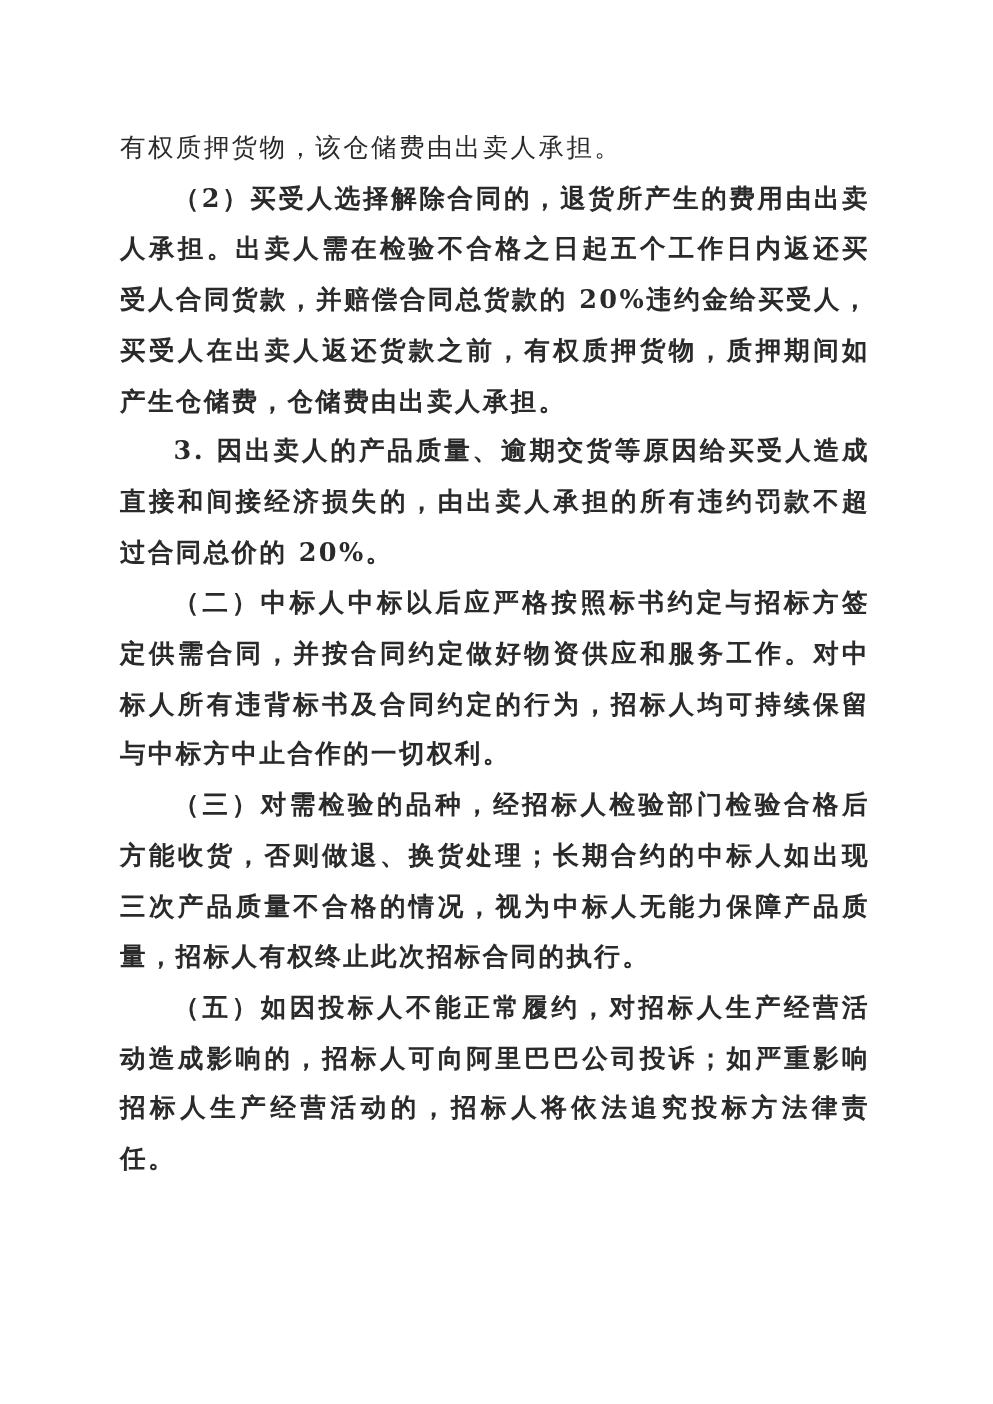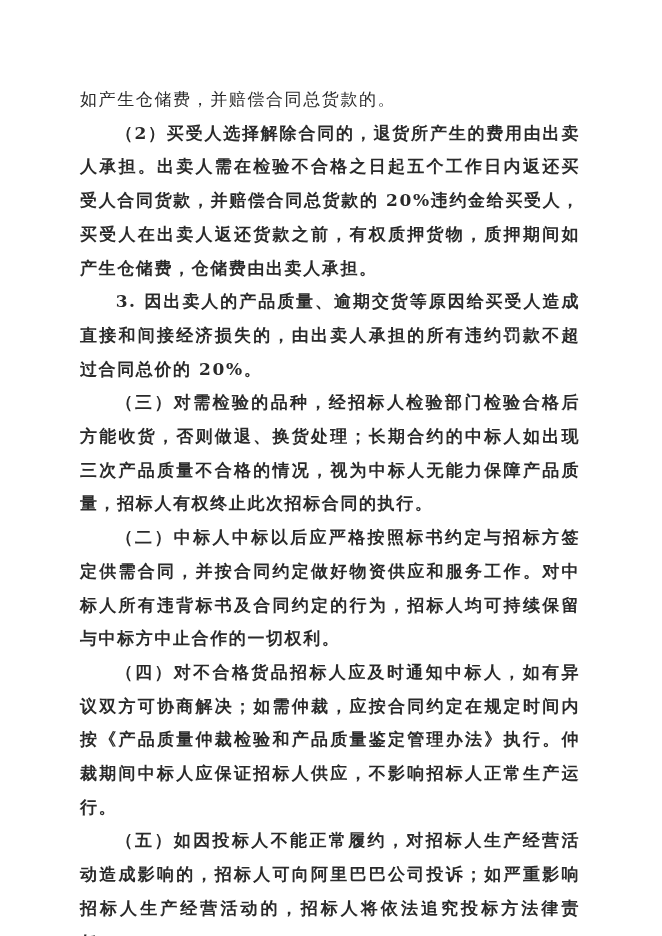--- a/index.html
+++ b/index.html
@@ -19,21 +19,20 @@
     text-align: justify;
     text-align-last: left;
     letter-spacing: 1.6px;
   }
   .para.indent { text-indent: 2.1em; font-weight: bold; }
 </style>
 </head>
 <body>
 
 <div class="page">
-  <p class="para">如产生仓储费，并赔偿合同总货款的。</p>
+  <p class="para">有权质押货物，该仓储费由出卖人承担。</p>
   <p class="para indent">（2）买受人选择解除合同的，退货所产生的费用由出卖人承担。出卖人需在检验不合格之日起五个工作日内返还买受人合同货款，并赔偿合同总货款的 20%违约金给买受人，买受人在出卖人返还货款之前，有权质押货物，质押期间如产生仓储费，仓储费由出卖人承担。</p>
   <p class="para indent">3. 因出卖人的产品质量、逾期交货等原因给买受人造成直接和间接经济损失的，由出卖人承担的所有违约罚款不超过合同总价的 20%。</p>
+  <p class="para indent">（二）中标人中标以后应严格按照标书约定与招标方签定供需合同，并按合同约定做好物资供应和服务工作。对中标人所有违背标书及合同约定的行为，招标人均可持续保留与中标方中止合作的一切权利。</p>
   <p class="para indent">（三）对需检验的品种，经招标人检验部门检验合格后方能收货，否则做退、换货处理；长期合约的中标人如出现三次产品质量不合格的情况，视为中标人无能力保障产品质量，招标人有权终止此次招标合同的执行。</p>
-  <p class="para indent">（二）中标人中标以后应严格按照标书约定与招标方签定供需合同，并按合同约定做好物资供应和服务工作。对中标人所有违背标书及合同约定的行为，招标人均可持续保留与中标方中止合作的一切权利。</p>
-  <p class="para indent">（四）对不合格货品招标人应及时通知中标人，如有异议双方可协商解决；如需仲裁，应按合同约定在规定时间内按《产品质量仲裁检验和产品质量鉴定管理办法》执行。仲裁期间中标人应保证招标人供应，不影响招标人正常生产运行。</p>
   <p class="para indent">（五）如因投标人不能正常履约，对招标人生产经营活动造成影响的，招标人可向阿里巴巴公司投诉；如严重影响招标人生产经营活动的，招标人将依法追究投标方法律责任。</p>
 
 </div>
 
 </body></html>

